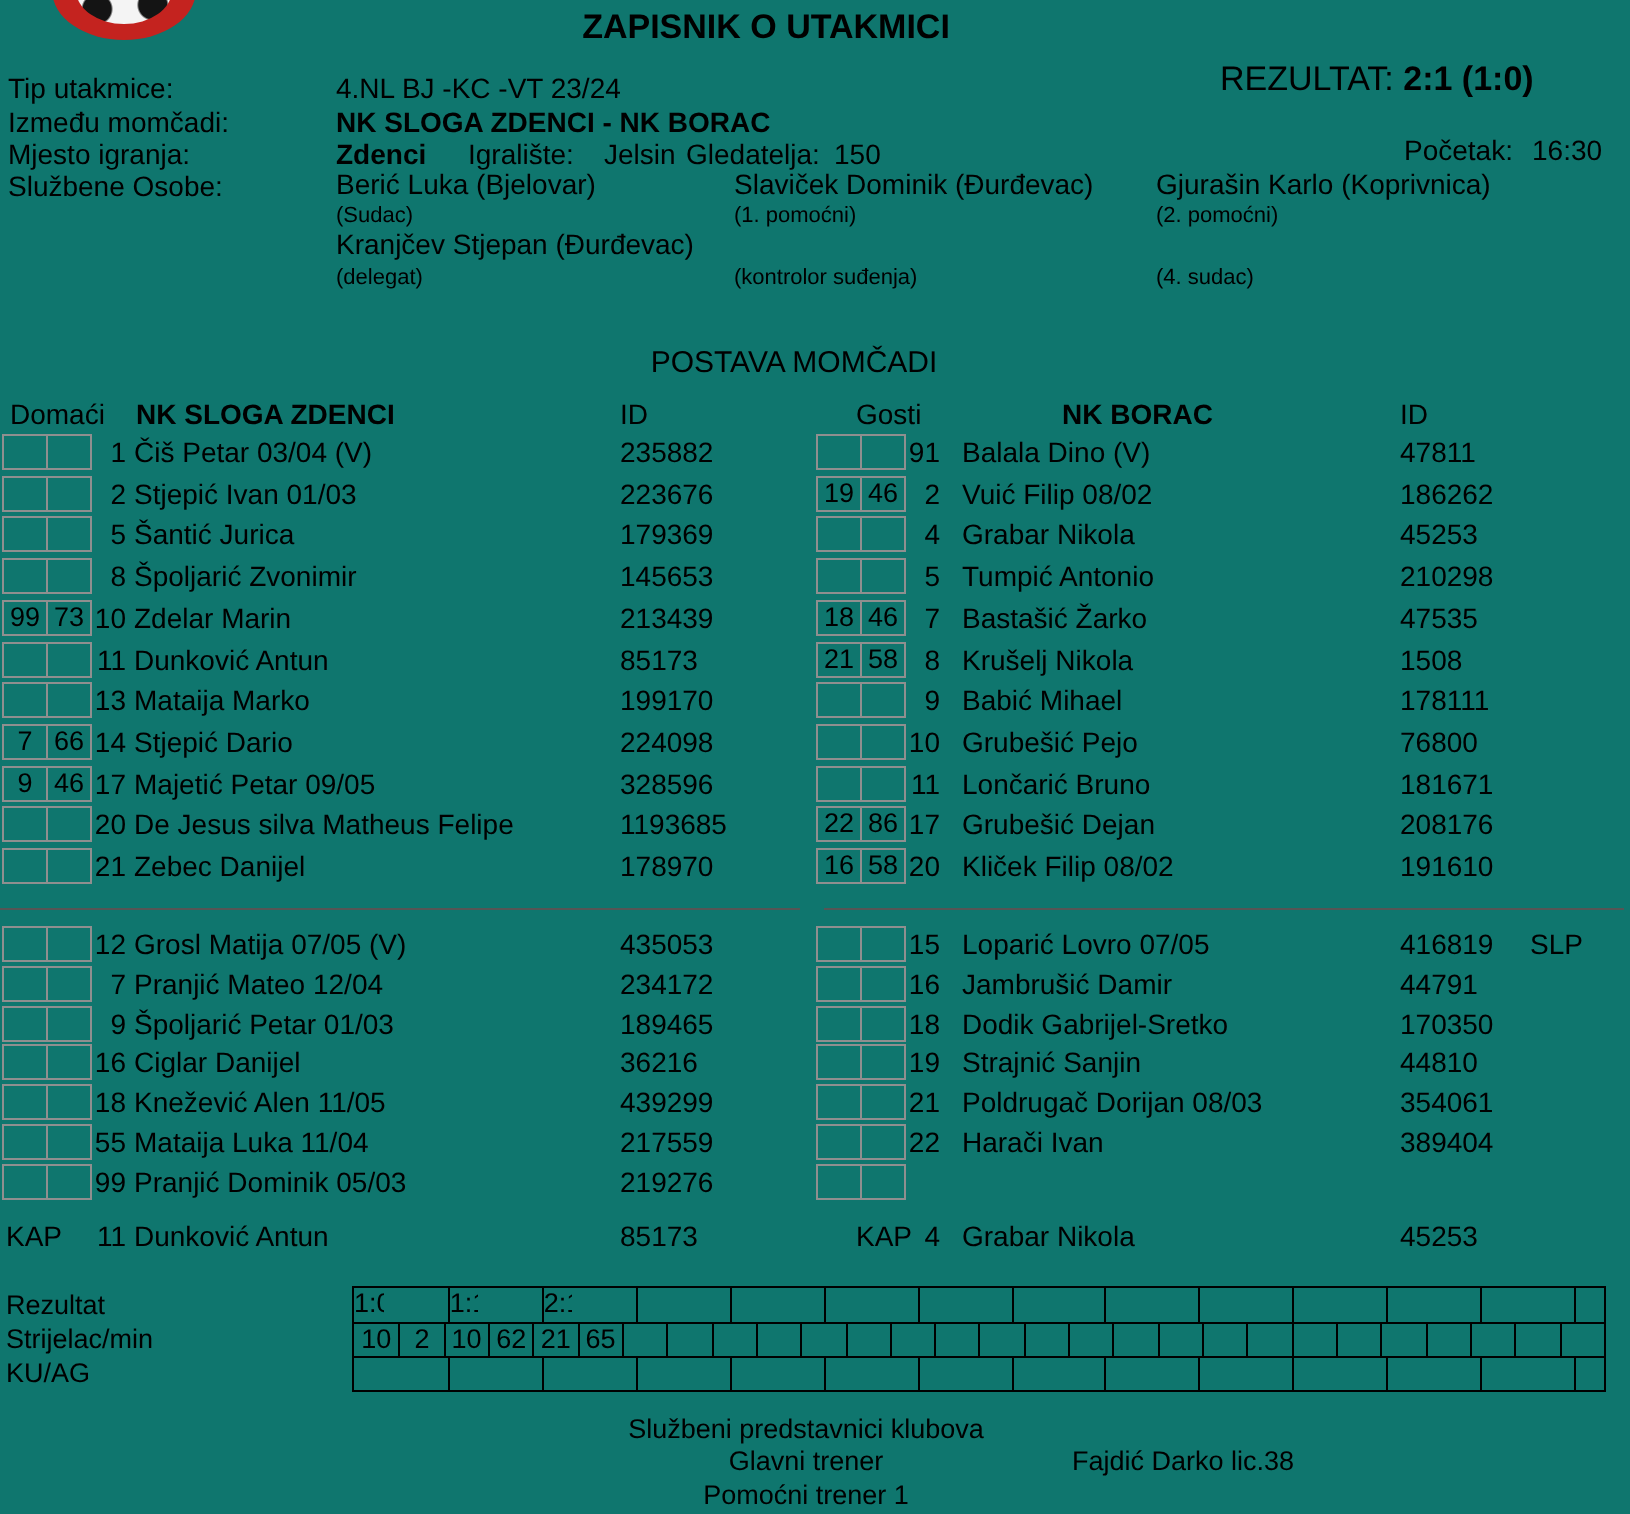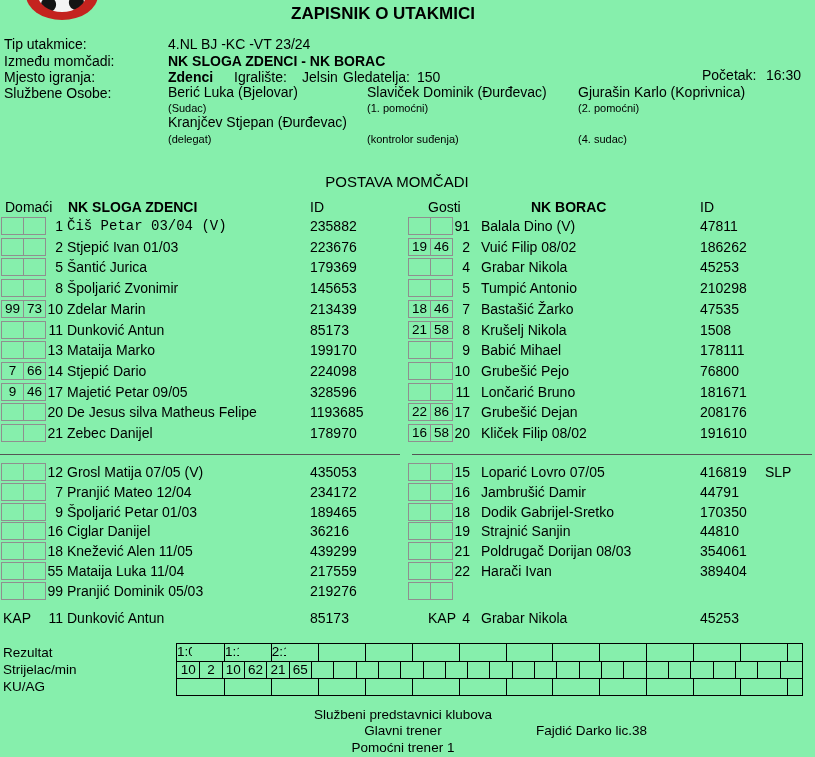--- a/index.html
+++ b/index.html
@@ -1,16 +1,16 @@
 <!DOCTYPE html>
 <html><head>
 <meta charset="utf-8">
 <style>
   html,body{margin:0;padding:0;background:#fff;}
-  .page{position:relative;width:815px;height:757px;background:#86efac;overflow:hidden;
+  .page{position:relative;width:815px;height:757px;background:#0f766e;overflow:hidden;
         font-family:"Liberation Sans",sans-serif;color:#000;}
   .abs{position:absolute;white-space:nowrap;}
   .b{font-weight:bold;}
   .f14{font-size:14px;line-height:15px;}
   .f11{font-size:11px;line-height:12px;}
   .f17{font-size:17px;line-height:18px;}
   .f15{font-size:15px;line-height:16px;}
   .f13{font-size:13.5px;line-height:14px;}
   
   .logo{position:absolute;left:26px;top:-30px;width:72px;height:50px;border-radius:50%;
@@ -51,20 +51,24 @@
   </div>
 
   <div class="abs f17 b" style="left:383px;top:5px;transform:translateX(-50%);">ZAPISNIK O UTAKMICI</div>
 
   <div class="abs f14" style="left:4px;top:37px;">Tip utakmice:</div>
   <div class="abs f14" style="left:4px;top:54px;">Između momčadi:</div>
   <div class="abs f14" style="left:4px;top:70px;">Mjesto igranja:</div>
   <div class="abs f14" style="left:4px;top:86px;">Službene Osobe:</div>
 
   <div class="abs f14" style="left:168px;top:37px;">4.NL BJ -KC -VT 23/24</div>
+  <div class="abs f17" style="left:610px;top:31px;">
+    <span>REZULTAT:</span>
+    <span class="b">2:1 (1:0)</span>
+  </div>
   <div class="abs f14 b" style="left:168px;top:54px;">NK SLOGA ZDENCI - NK BORAC</div>
   <div class="abs f14 b" style="left:168px;top:70px;">Zdenci</div>
   <div class="abs f14" style="left:234px;top:70px;">Igralište:</div>
   <div class="abs f14" style="left:302px;top:70px;">Jelsin</div>
   <div class="abs f14" style="left:343px;top:70px;">Gledatelja:</div>
   <div class="abs f14" style="left:417px;top:70px;">150</div>
   <div class="abs f14" style="left:702px;top:68px;">Početak:</div>
   <div class="abs f14" style="left:766px;top:68px;">16:30</div>
 
   <div class="abs f14" style="left:168px;top:85px;">Berić Luka (Bjelovar)</div>
@@ -84,21 +88,21 @@
   <div class="team" style="left:0px;">
       <div class="row" style="top: 3px;">
         <span class="f14" style="left: 5px;">Domaći</span>
         <span class="f14 b" style="left: 68px;">NK SLOGA ZDENCI</span>
         <span class="f14" style="left: 310px;">ID</span>
       </div>
       <div class="row" style="top: 22px;">
         <div class="sub-box" style="left: 1px;"></div>
         <div class="sub-box" style="left: 23px;"></div>
         <span class="f14 p-num" style="left: 45px;">1</span>
-        <span class="f14" style="left: 67px; font-family: Liberation Mono, monospace;">Čiš Petar 03/04 (V)</span>
+        <span class="f14" style="left: 67px;">Čiš Petar 03/04 (V)</span>
         <span class="f14" style="left: 310px;">235882</span>
       </div>
       <div class="row" style="top: 42.7px;">
         <div class="sub-box" style="left: 1px;"></div>
         <div class="sub-box" style="left: 23px;"></div>
         <span class="f14 p-num" style="left: 45px;">2</span>
         <span class="f14" style="left: 67px;">Stjepić Ivan 01/03</span>
         <span class="f14" style="left: 310px;">223676</span>
       </div>
       <div class="row" style="top: 63.4px;">

